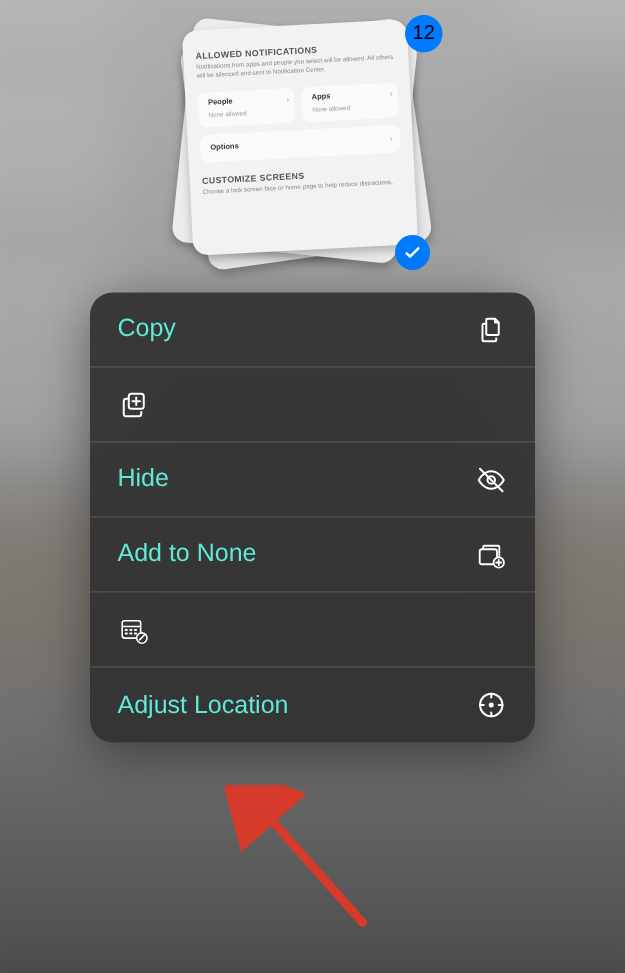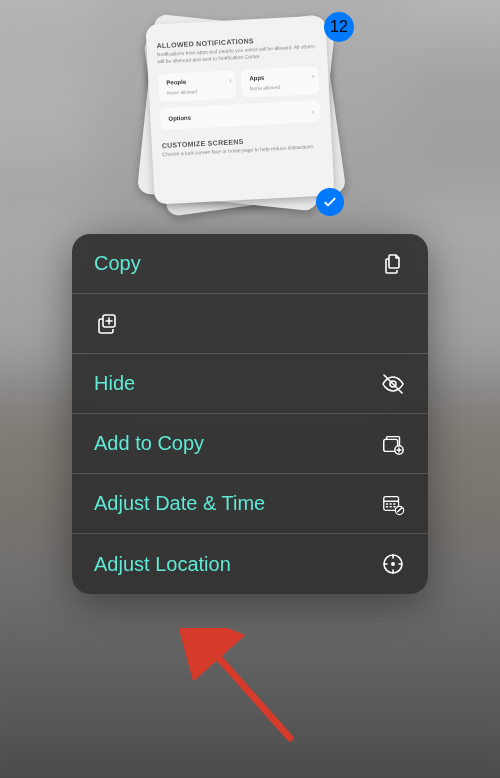--- a/index.html
+++ b/index.html
@@ -271,35 +271,34 @@
             <path d="M2 12s3.5-7 10-7 10 7 10 7-3.5 7-10 7S2 12 2 12z"></path>
             <circle cx="12" cy="12" r="3"></circle>
             <path d="M3 3l18 18"></path>
           </g>
         </svg>
     </span>
   </div>
 
 
   <div class="menu-item">
-    <span>Add to Copy</span>
+    <span>Add to None</span>
     <span class="icon">
       <svg viewBox="0 0 26 26">
           <g fill="none" stroke="#fff" stroke-width="1.6" stroke-linejoin="round">
             <rect x="3" y="8" width="15" height="13" rx="2"></rect>
             <path d="M6 8V6a1 1 0 0 1 1-1h12a1 1 0 0 1 1 1v11"></path>
             <circle cx="19.5" cy="19.5" r="4.5" fill="#303032" stroke="#fff"></circle>
             <path d="M19.5 17.3v4.4M17.3 19.5h4.4" stroke-linecap="round"></path>
           </g>
         </svg>
     </span>
   </div>
 
   <div class="menu-item">
-    <span>Adjust Date &amp; Time</span>
     <span class="icon">
       <svg viewBox="0 0 26 26">
           <g fill="none" stroke="#fff" stroke-width="1.4" stroke-linejoin="round">
             <rect x="3" y="5" width="16" height="15" rx="2"></rect>
             <path d="M3 10h16"></path>
             <path d="M6 13h1M10 13h1M14 13h1M6 16h1M10 16h1M14 16h1" stroke-linecap="round" stroke-width="1.8"></path>
             <circle cx="20" cy="20" r="4.5" fill="#303032" stroke="#fff"></circle>
             <path d="M18 21.5l4-4" stroke="#fff" stroke-width="1.6" stroke-linecap="round"></path>
           </g>
         </svg>

